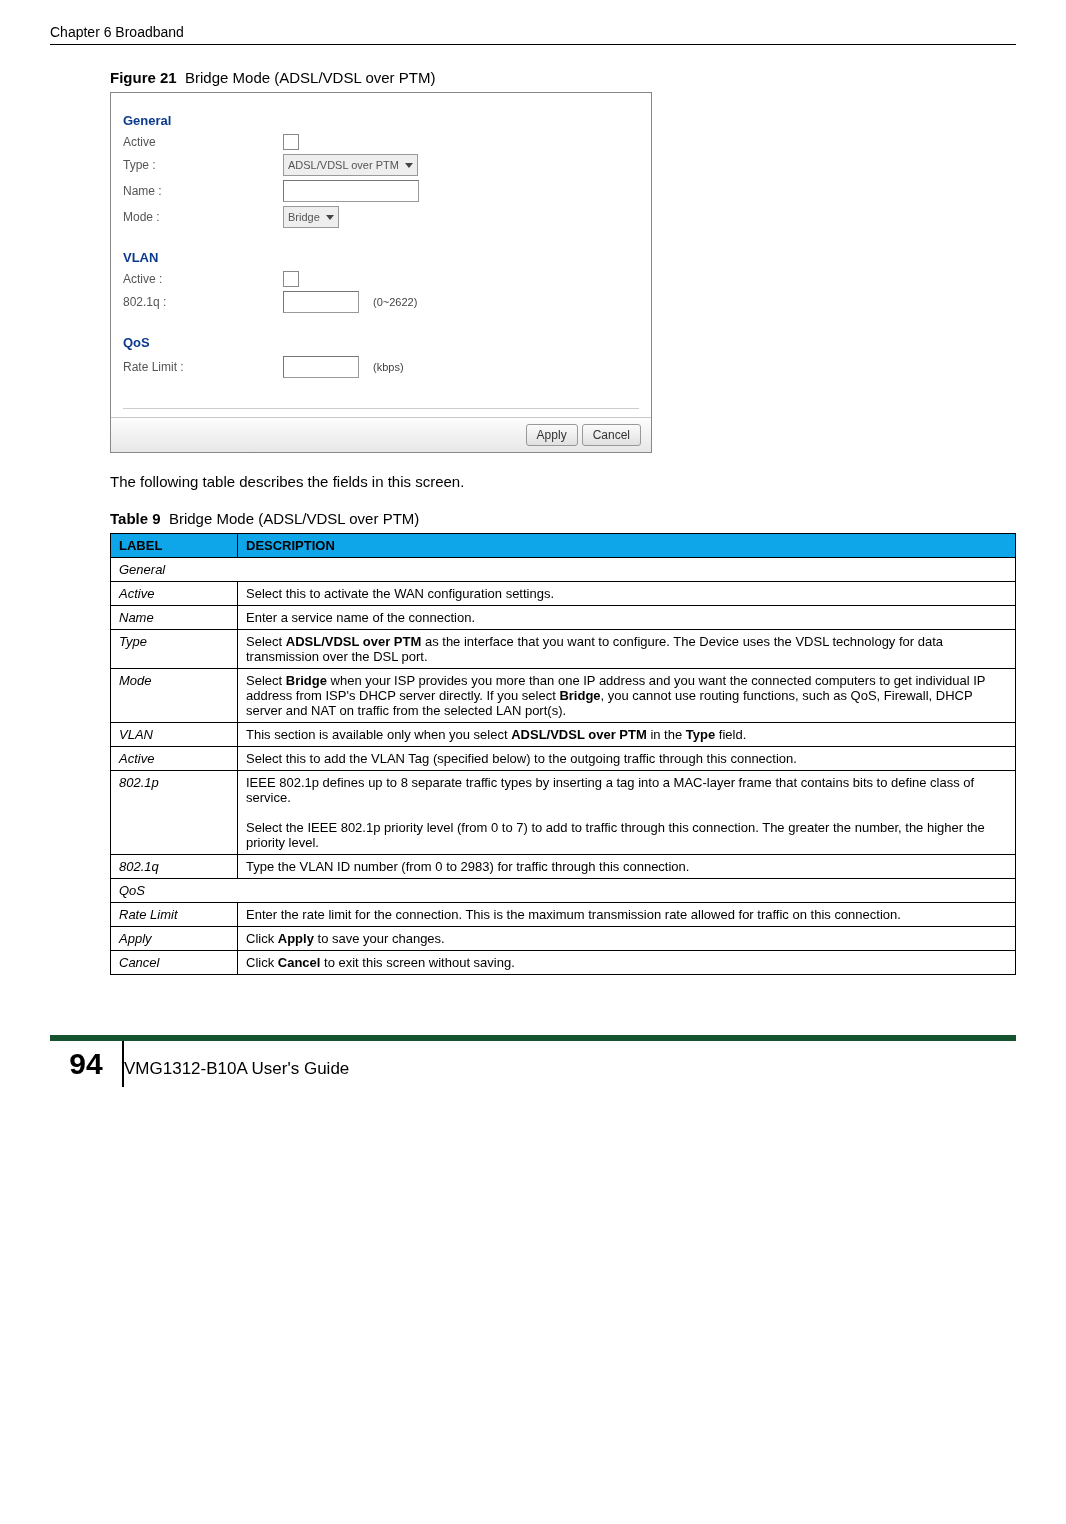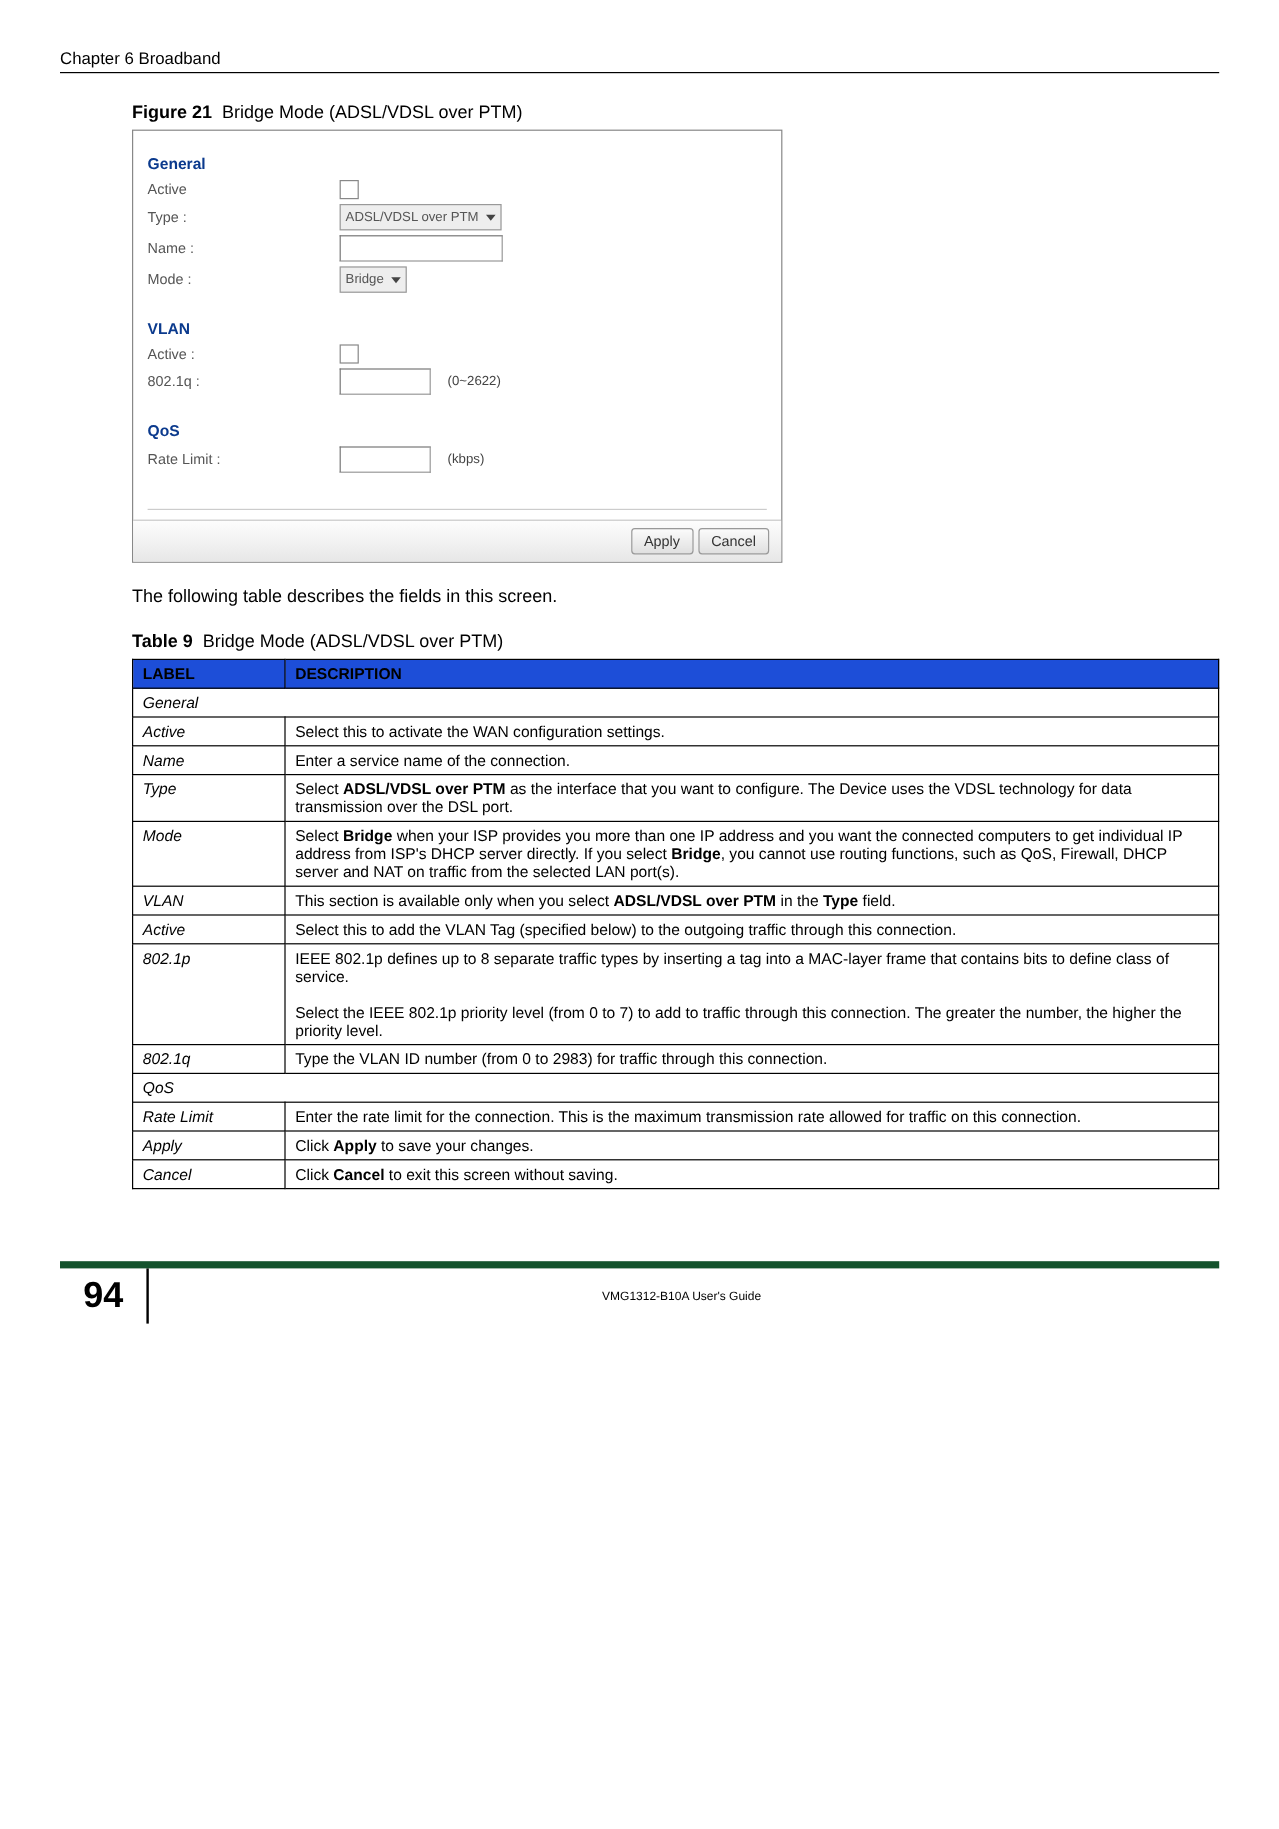--- a/index.html
+++ b/index.html
@@ -3,21 +3,21 @@
 <meta charset="utf-8">
 <style>
   body {
     margin: 0;
     background: #fff;
     font-family: Verdana, Arial, sans-serif;
     color: #000;
     width: 1066px;
   }
   .page {
-    padding: 40px 50px 30px 50px;
+    padding: 24px 50px 30px 50px;
     position: relative;
   }
   .chapter-header {
     font-size: 14px;
     padding-bottom: 4px;
     border-bottom: 1px solid #000;
     margin-bottom: 24px;
   }
   .body-text {
     font-size: 15px;
@@ -107,21 +107,21 @@
     margin-left: 60px;
     font-size: 13px;
   }
   .doc-table th, .doc-table td {
     border: 1px solid #000;
     padding: 4px 8px;
     vertical-align: top;
     text-align: left;
   }
   .doc-table th {
-    background: #1d4ed8;
+    background: #0ea5e9;
     font-weight: bold;
   }
   .doc-table td.spanrow {
     font-style: italic;
   }
   .doc-table td.label-cell { width: 110px; font-style: italic; }
   .bottom-bar {
     display: flex;
     align-items: stretch;
     margin-top: 60px;
@@ -130,22 +130,22 @@
   .page-num-box {
     font-size: 30px;
     font-weight: bold;
     padding: 6px 16px;
     border-right: 2px solid #000;
     min-width: 40px;
     text-align: center;
   }
   .guide-name {
     flex: 1;
-    text-align: center;
-    font-size: 10px;
+    text-align: left;
+    font-size: 17px;
     padding: 18px 4px 0 0;
   }
   b { font-weight: bold; }
 </style>
 </head>
 <body>
 <div class="page">
 
 <div class="chapter-header">Chapter 6 Broadband</div>
 

